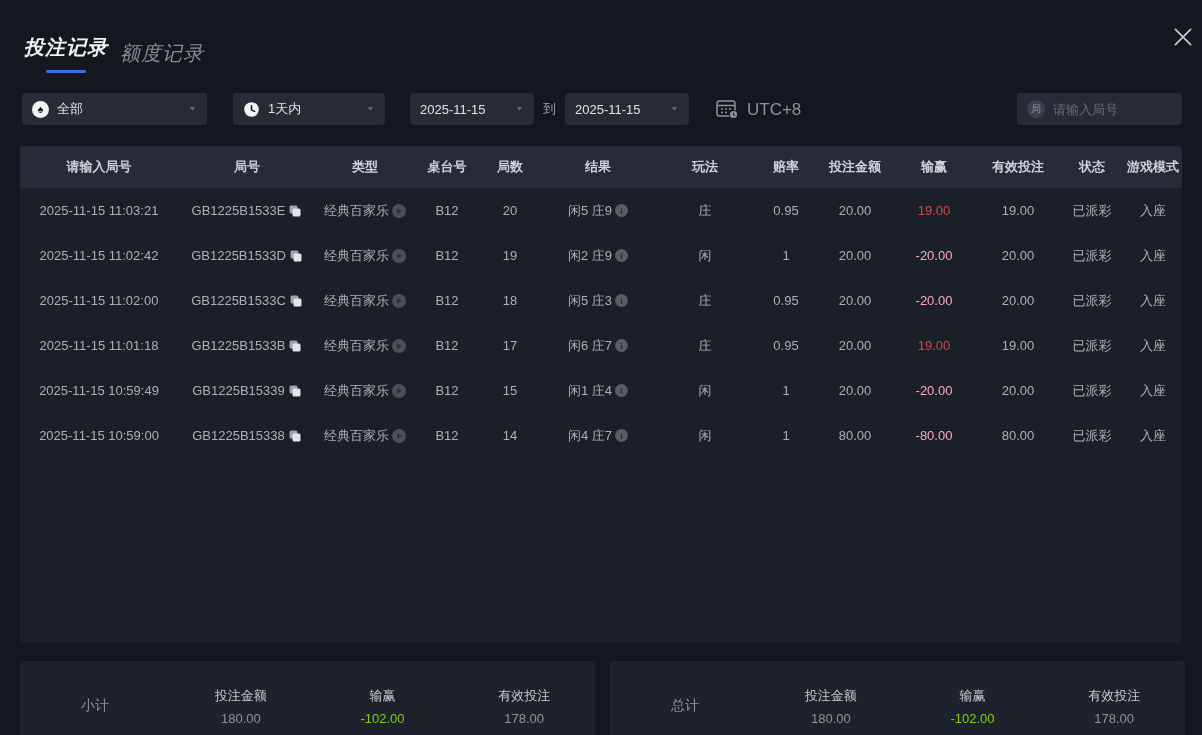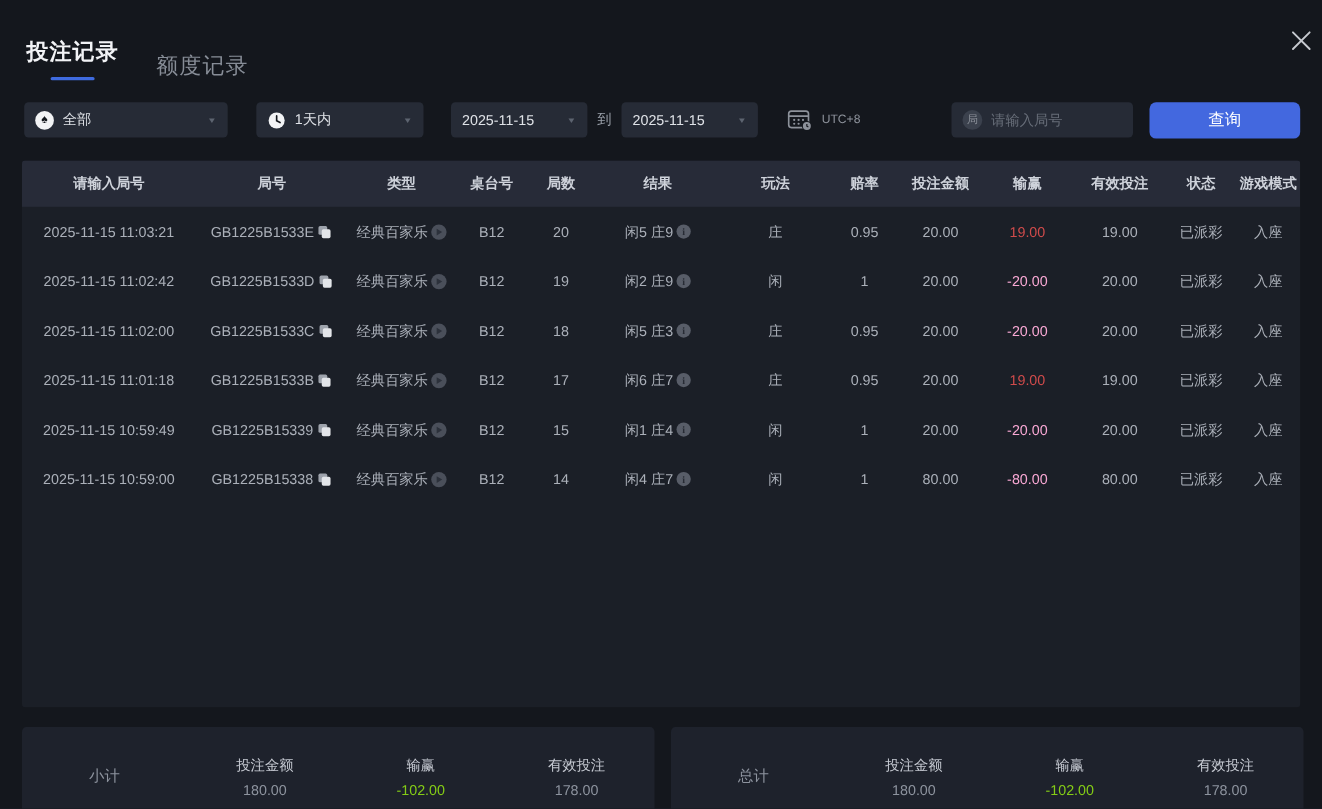--- a/index.html
+++ b/index.html
@@ -4,21 +4,21 @@
 <style>
   * { margin:0; padding:0; box-sizing:border-box; }
   html,body { width:1202px; height:735px; overflow:hidden; }
   body {
     background:#14171d;
     font-family:"Liberation Sans","DejaVu Sans",sans-serif;
     color:#adb2bb;
     position:relative;
   }
   
-  .tabs { display:flex; align-items:flex-end; gap:34px; padding:34px 0 0 24px; }
+  .tabs { display:flex; align-items:center; gap:12px; padding:34px 0 0 24px;font-style:italic; }
   .tab { cursor:pointer; }
   .tab-label { font-size:20px; color:#878d97; letter-spacing:1px; }
   .tab.active .tab-label { color:#f2f3f6; font-weight:bold; }
   .tab-underline { width:40px; height:3px; border-radius:2px; background:#3f6be0; margin:9px auto 0; }
   .close-btn { position:absolute; top:24px; right:6px; width:26px; height:26px; cursor:pointer; }
   .close-btn svg { width:100%; height:100%; }
 
   
   .filter-bar { display:flex; align-items:center; margin:20px 20px 0 22px; height:32px; }
   .ctrl {
@@ -26,21 +26,21 @@
     display:flex; align-items:center; font-size:13px; color:#dfe2e7;
     padding:0 10px; cursor:pointer; position:relative;
   }
   .ctrl .chev { margin-left:auto; font-size:9px; color:#5d6470; transform:scaleY(.8); }
   .dd-game { width:185px; }
   .dd-time { width:152px; margin-left:26px; }
   .dd-date { width:124px; }
   .dd-date:first-of-type {}
   .date1 { margin-left:25px; }
   .to-label { margin:0 9px; color:#9aa0a9; font-size:13px; }
-  .tz-group { display:flex; align-items:center; margin-left:26px; gap:8px; color:#8d929b; font-size:11px; }
+  .tz-group { display:flex; align-items:flex-end; margin-left:26px; gap:8px; color:#8d929b; font-size:17px; }
   .round-input {
     margin-left:auto; width:165px; height:32px; background:#262b36; border-radius:4px;
     display:flex; align-items:center; padding:0 10px; gap:8px;
   }
   .round-input input {
     background:transparent; border:none; outline:none; width:100%;
     font-size:13px; color:#f97316; font-family:inherit;
   }
   .round-input input::placeholder { color:#676d78; }
   .circle-char {
@@ -153,21 +153,20 @@
       <path d="M18.5 14.8 v1.9 l1.4 .8" stroke="#14171d" stroke-width="1.1" fill="none"></path>
     </svg>
     <span>UTC+8</span>
   </div>
 
   <div class="round-input">
     <span class="circle-char">局</span>
     <input type="text" placeholder="请输入局号" style="">
   </div>
 
-  <button class="query-btn">查询</button>
 </div>
 
 <div class="table-wrap">
   <div class="grid-row thead" id="header-row">
       <div class="cell">请输入局号</div>
       <div class="cell">局号</div>
       <div class="cell">类型</div>
       <div class="cell">桌台号</div>
       <div class="cell">局数</div>
       <div class="cell">结果</div>

